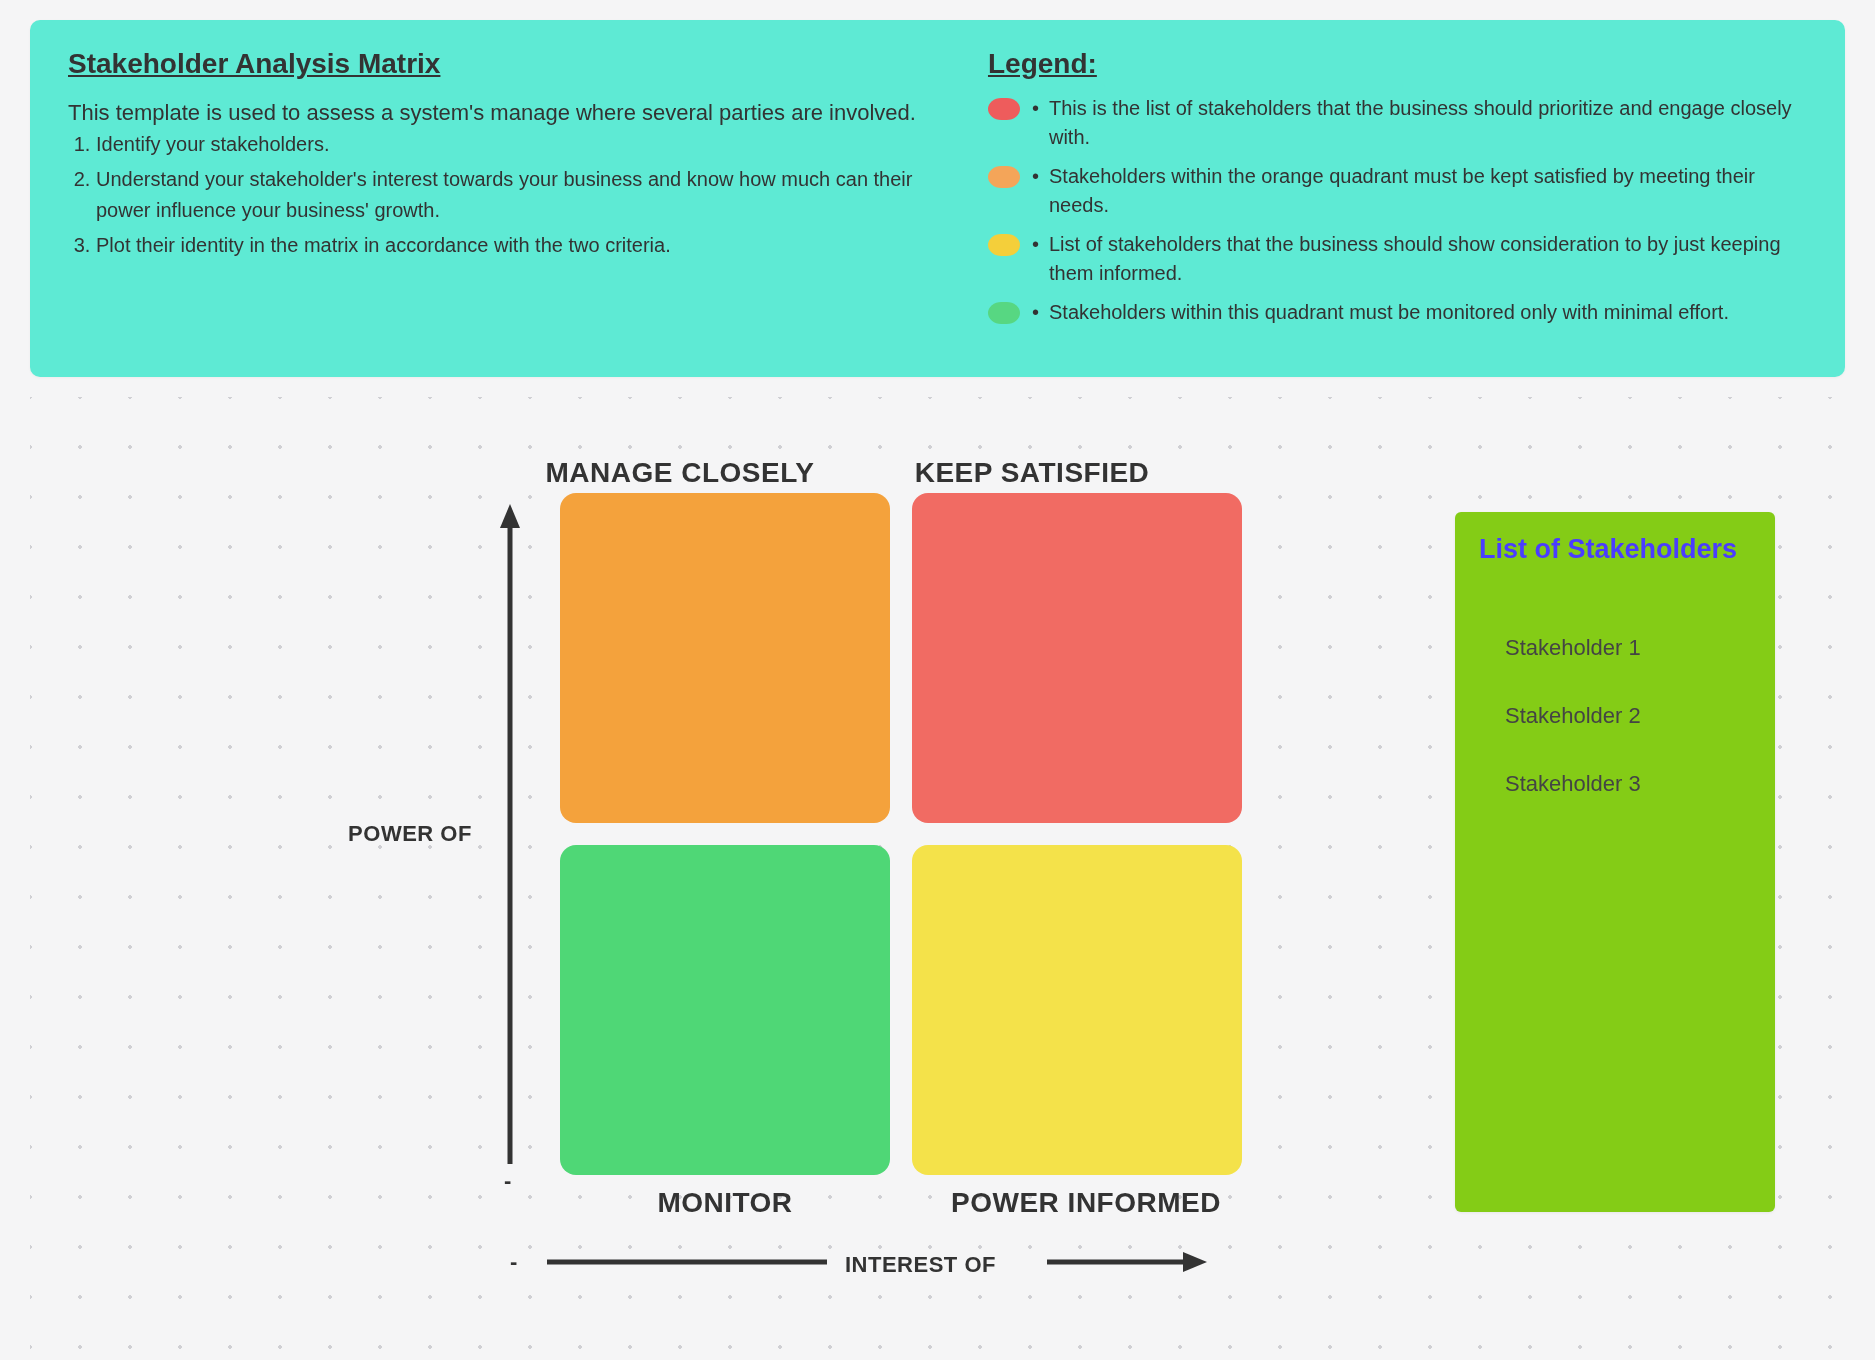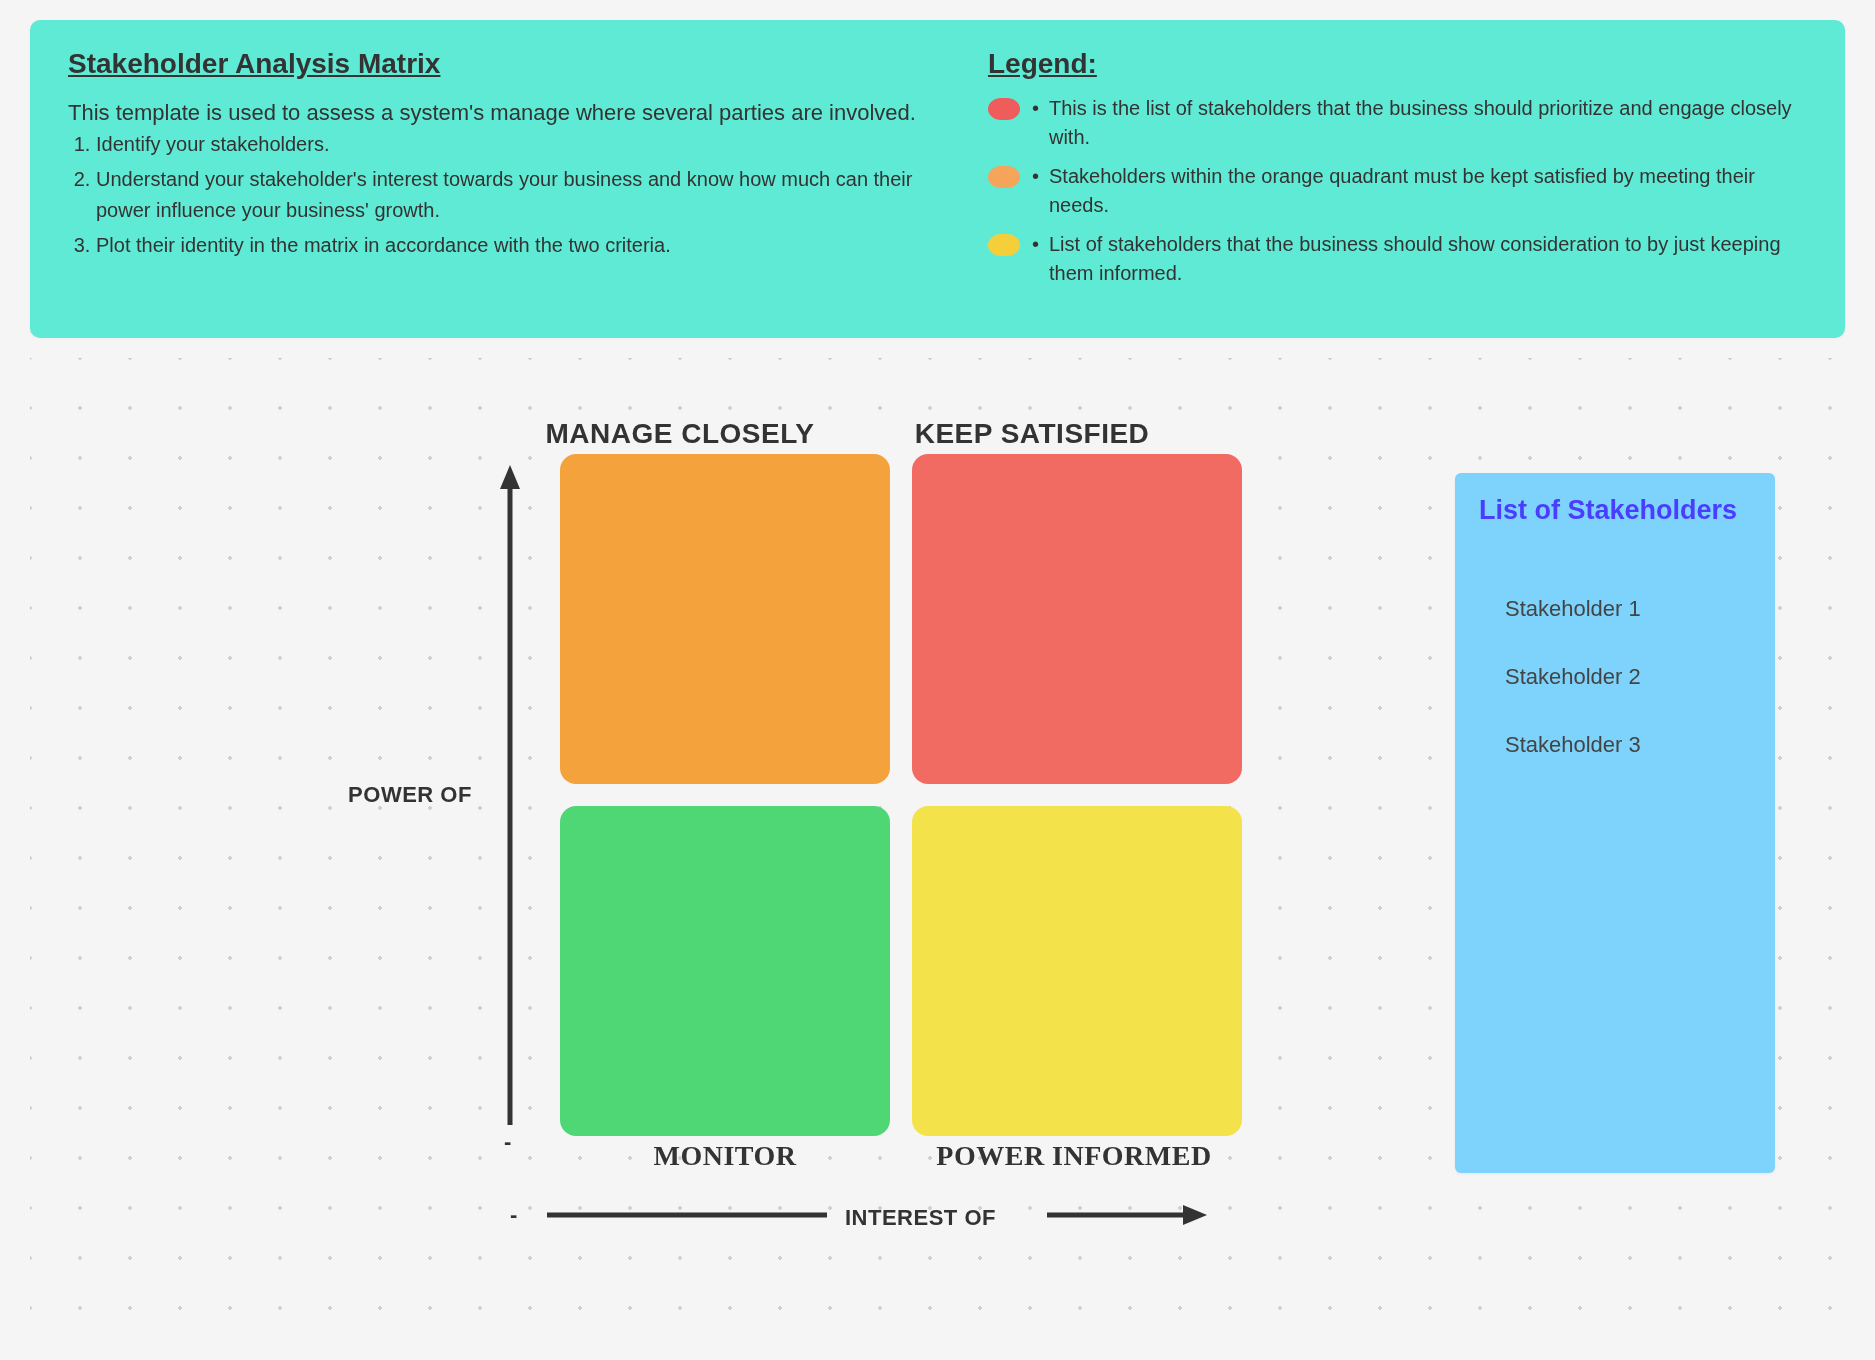--- a/index.html
+++ b/index.html
@@ -27,26 +27,26 @@
 .matrix-wrap { position: absolute; left: 310px; top: 60px; }
 .quad-labels-top { display: flex; gap: 22px; margin-left: 175px; }
 .ql { width: 330px; text-align: center; font-size: 28px; font-weight: 800; letter-spacing: 0.5px; color: #333; }
 .matrix-body { display: flex; align-items: center; margin-top: 4px; }
 .y-axis-label { font-size: 22px; font-weight: 800; letter-spacing: 0.5px; margin-right: 20px; color: #333; text-align: center; width: 140px; }
 .y-arrow { width: 20px; height: 660px; position: relative; margin-right: 40px; }
 .y-arrow svg { position: absolute; top: 0; left: 0; }
 .y-tick { position: absolute; left: 4px; bottom: -30px; font-size: 22px; font-weight: 800; }
 .grid { display: grid; grid-template-columns: 330px 330px; grid-template-rows: 330px 330px; gap: 22px; }
 .cell { border-radius: 16px; }
-.quad-labels-bottom { display: flex; gap: 19px; margin-left: 220px; margin-top: 4px; font-family: Liberation Serif, serif; }
+.quad-labels-bottom { display: flex; gap: 31px; margin-left: 220px; margin-top: 12px; }
 .x-row { display: flex; align-items: center; margin-top: 30px; margin-left: 170px; gap: 30px; }
 .x-tick { font-size: 22px; font-weight: 800; }
 .x-axis-label { font-size: 22px; font-weight: 800; letter-spacing: 0.5px; }
 
-.stake-card { position: absolute; right: 70px; top: 115px; width: 320px; height: 700px; background: #7dd3fc; border-radius: 6px; box-shadow: 0 1px 3px rgba(0,0,0,0.06); padding: 22px 24px; }
+.stake-card { position: absolute; right: 70px; top: 115px; width: 320px; height: 700px; background: #84cc16; border-radius: 6px; box-shadow: 0 1px 3px rgba(0,0,0,0.06); padding: 22px 24px; }
 .stake-title { font-size: 27px; font-weight: 800; color: #4a3dff; margin-bottom: 70px; }
 .stake-item { font-size: 22px; color: #444; margin-bottom: 42px; padding-left: 26px; }
 </style>
 </head>
 <body>
 
 <div class="top-card">
   <div class="top-left">
     <div class="title">Stakeholder Analysis Matrix</div>
     <div class="desc">This template is used to assess a system's manage where several parties are involved.</div>
@@ -67,20 +67,26 @@
     <div class="legend-row">
       <div class="swatch" style="background:#f4a559;"></div>
       <div class="legend-bullet">
           <span>Stakeholders within the orange quadrant must be kept satisfied by meeting their needs.</span>
         </div>
     </div>
     <div class="legend-row">
       <div class="swatch" style="background:#f4cf3a;"></div>
       <div class="legend-bullet">
           <span>List of stakeholders that the business should show consideration to by just keeping them informed.</span>
+        </div>
+    </div>
+    <div class="legend-row">
+      <div class="swatch" style="background:#57d782;"></div>
+      <div class="legend-bullet">
+          <span>Stakeholders within this quadrant must be monitored only with minimal effort.</span>
         </div>
     </div>
   </div>
 </div>
 
 <div class="canvas-area">
   <div class="dotgrid"></div>
 
   <div class="matrix-wrap">
     <div class="quad-labels-top">

